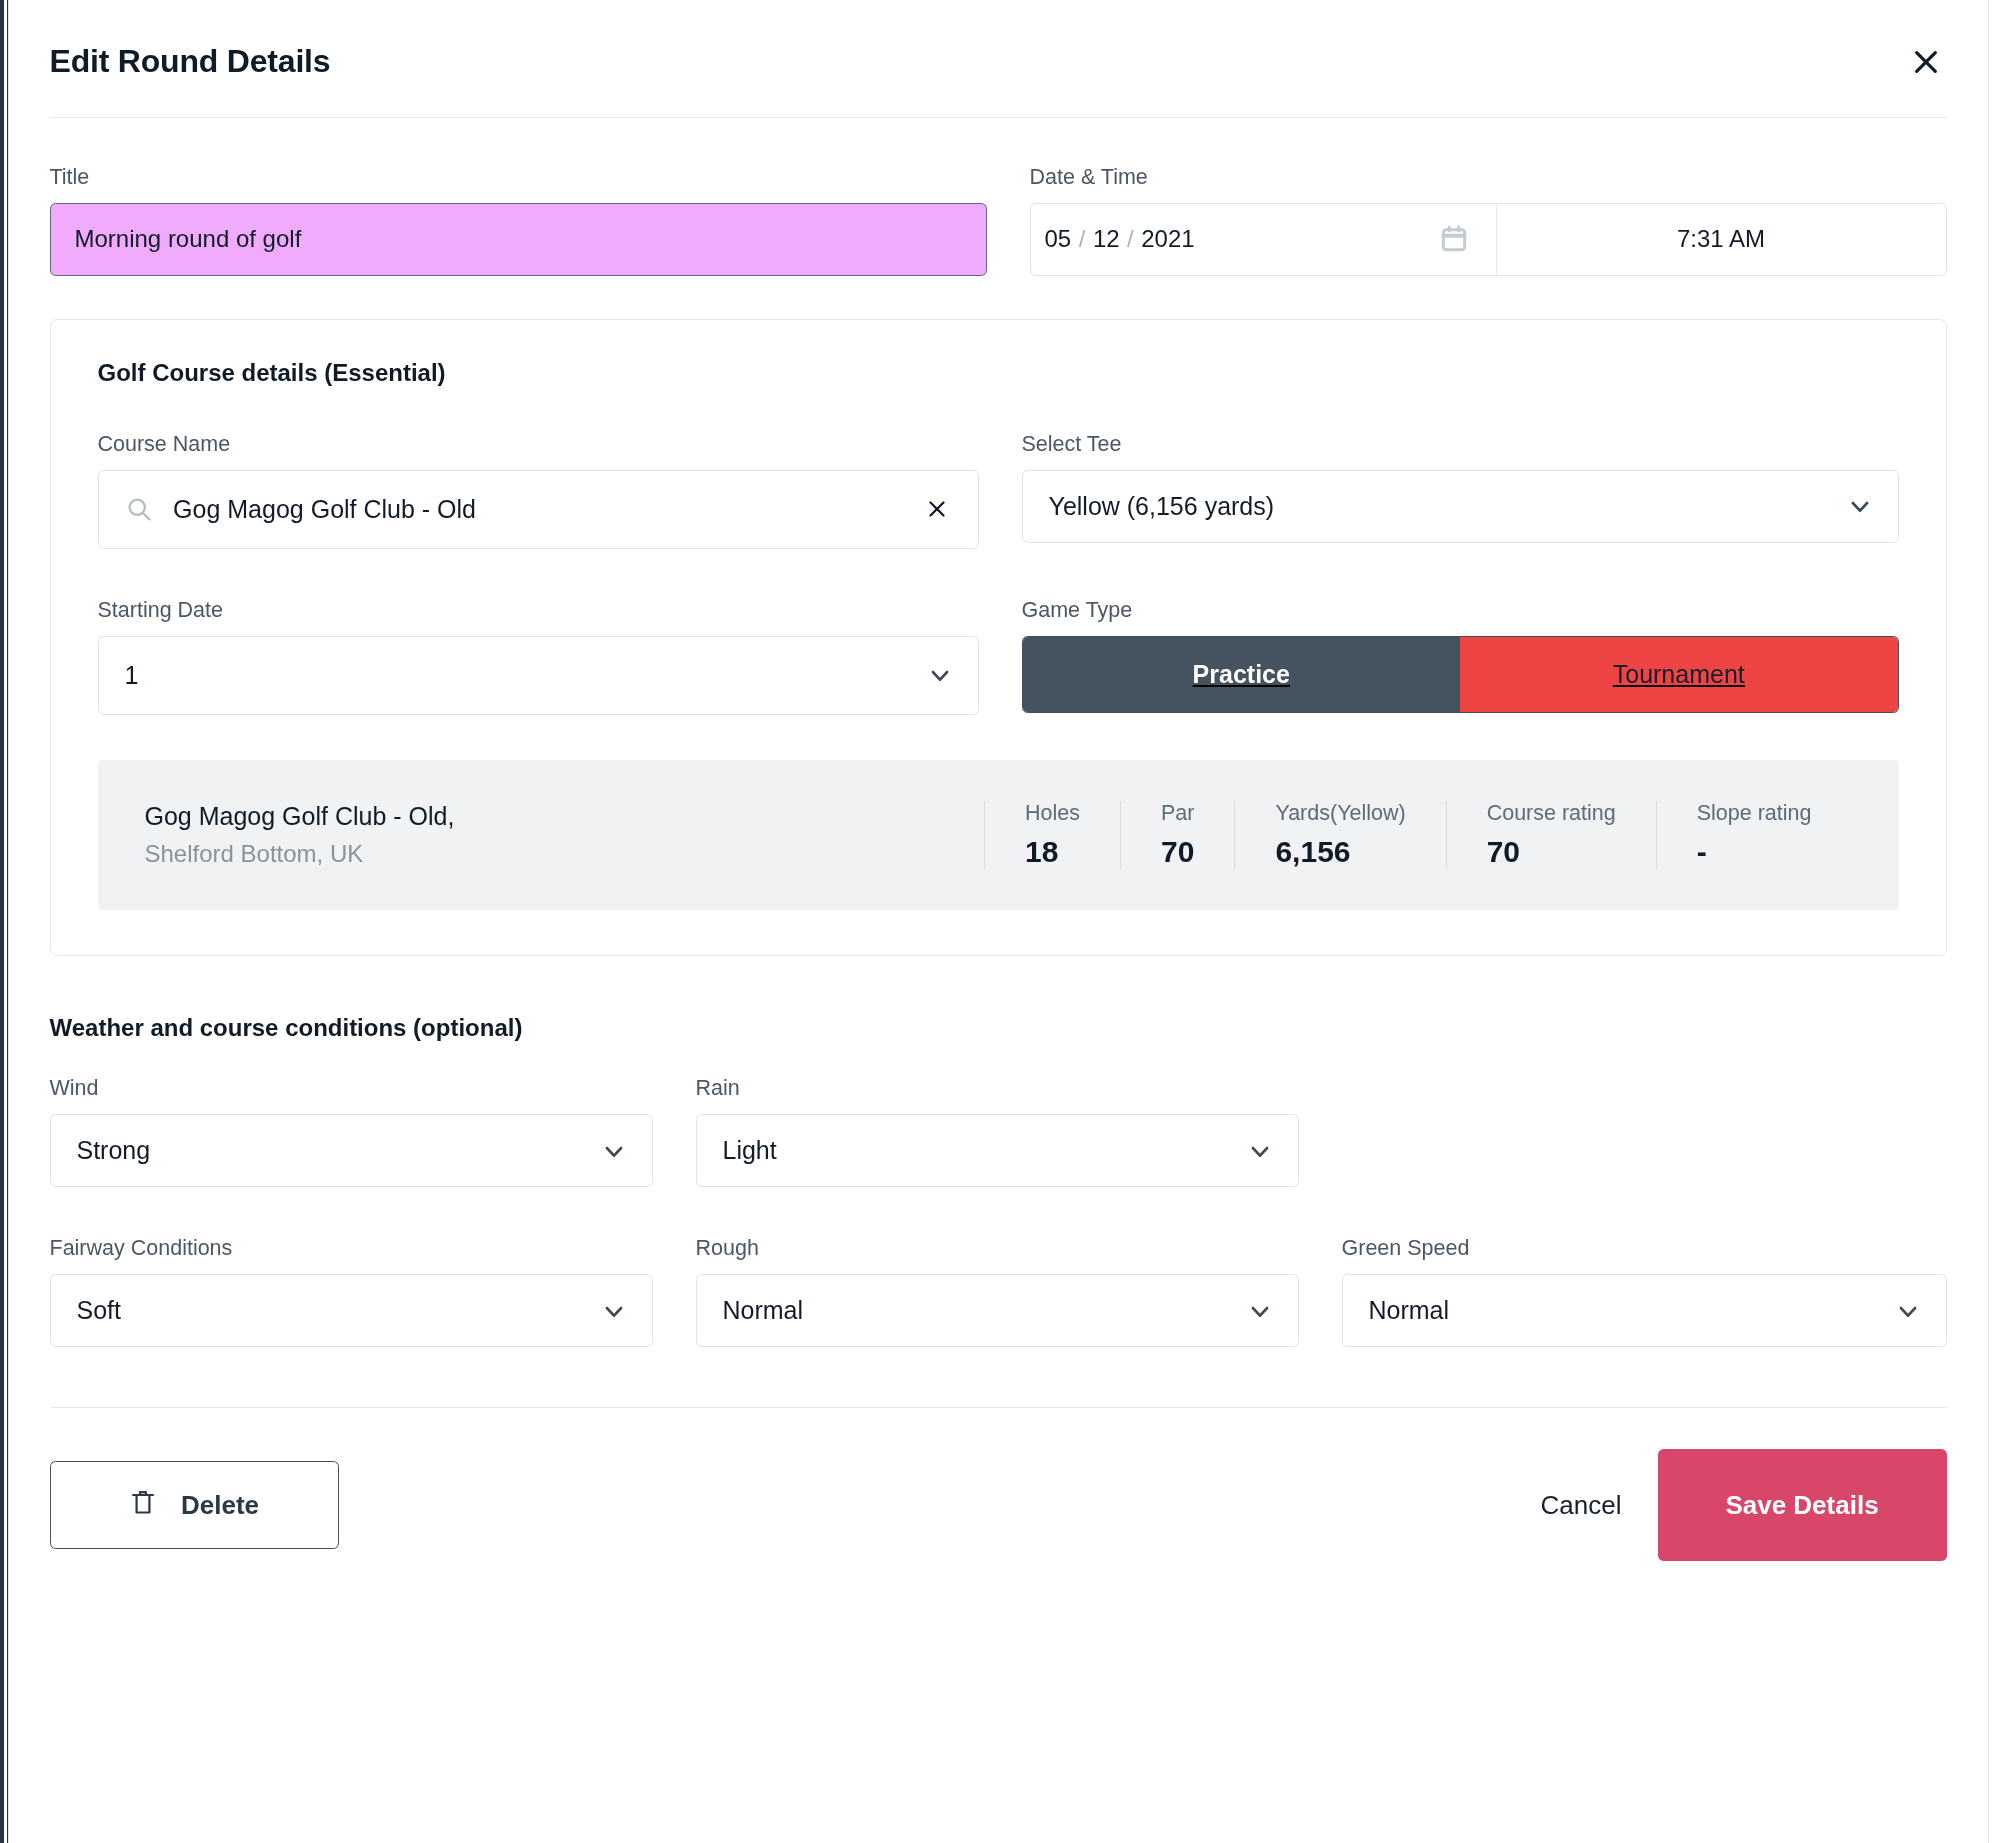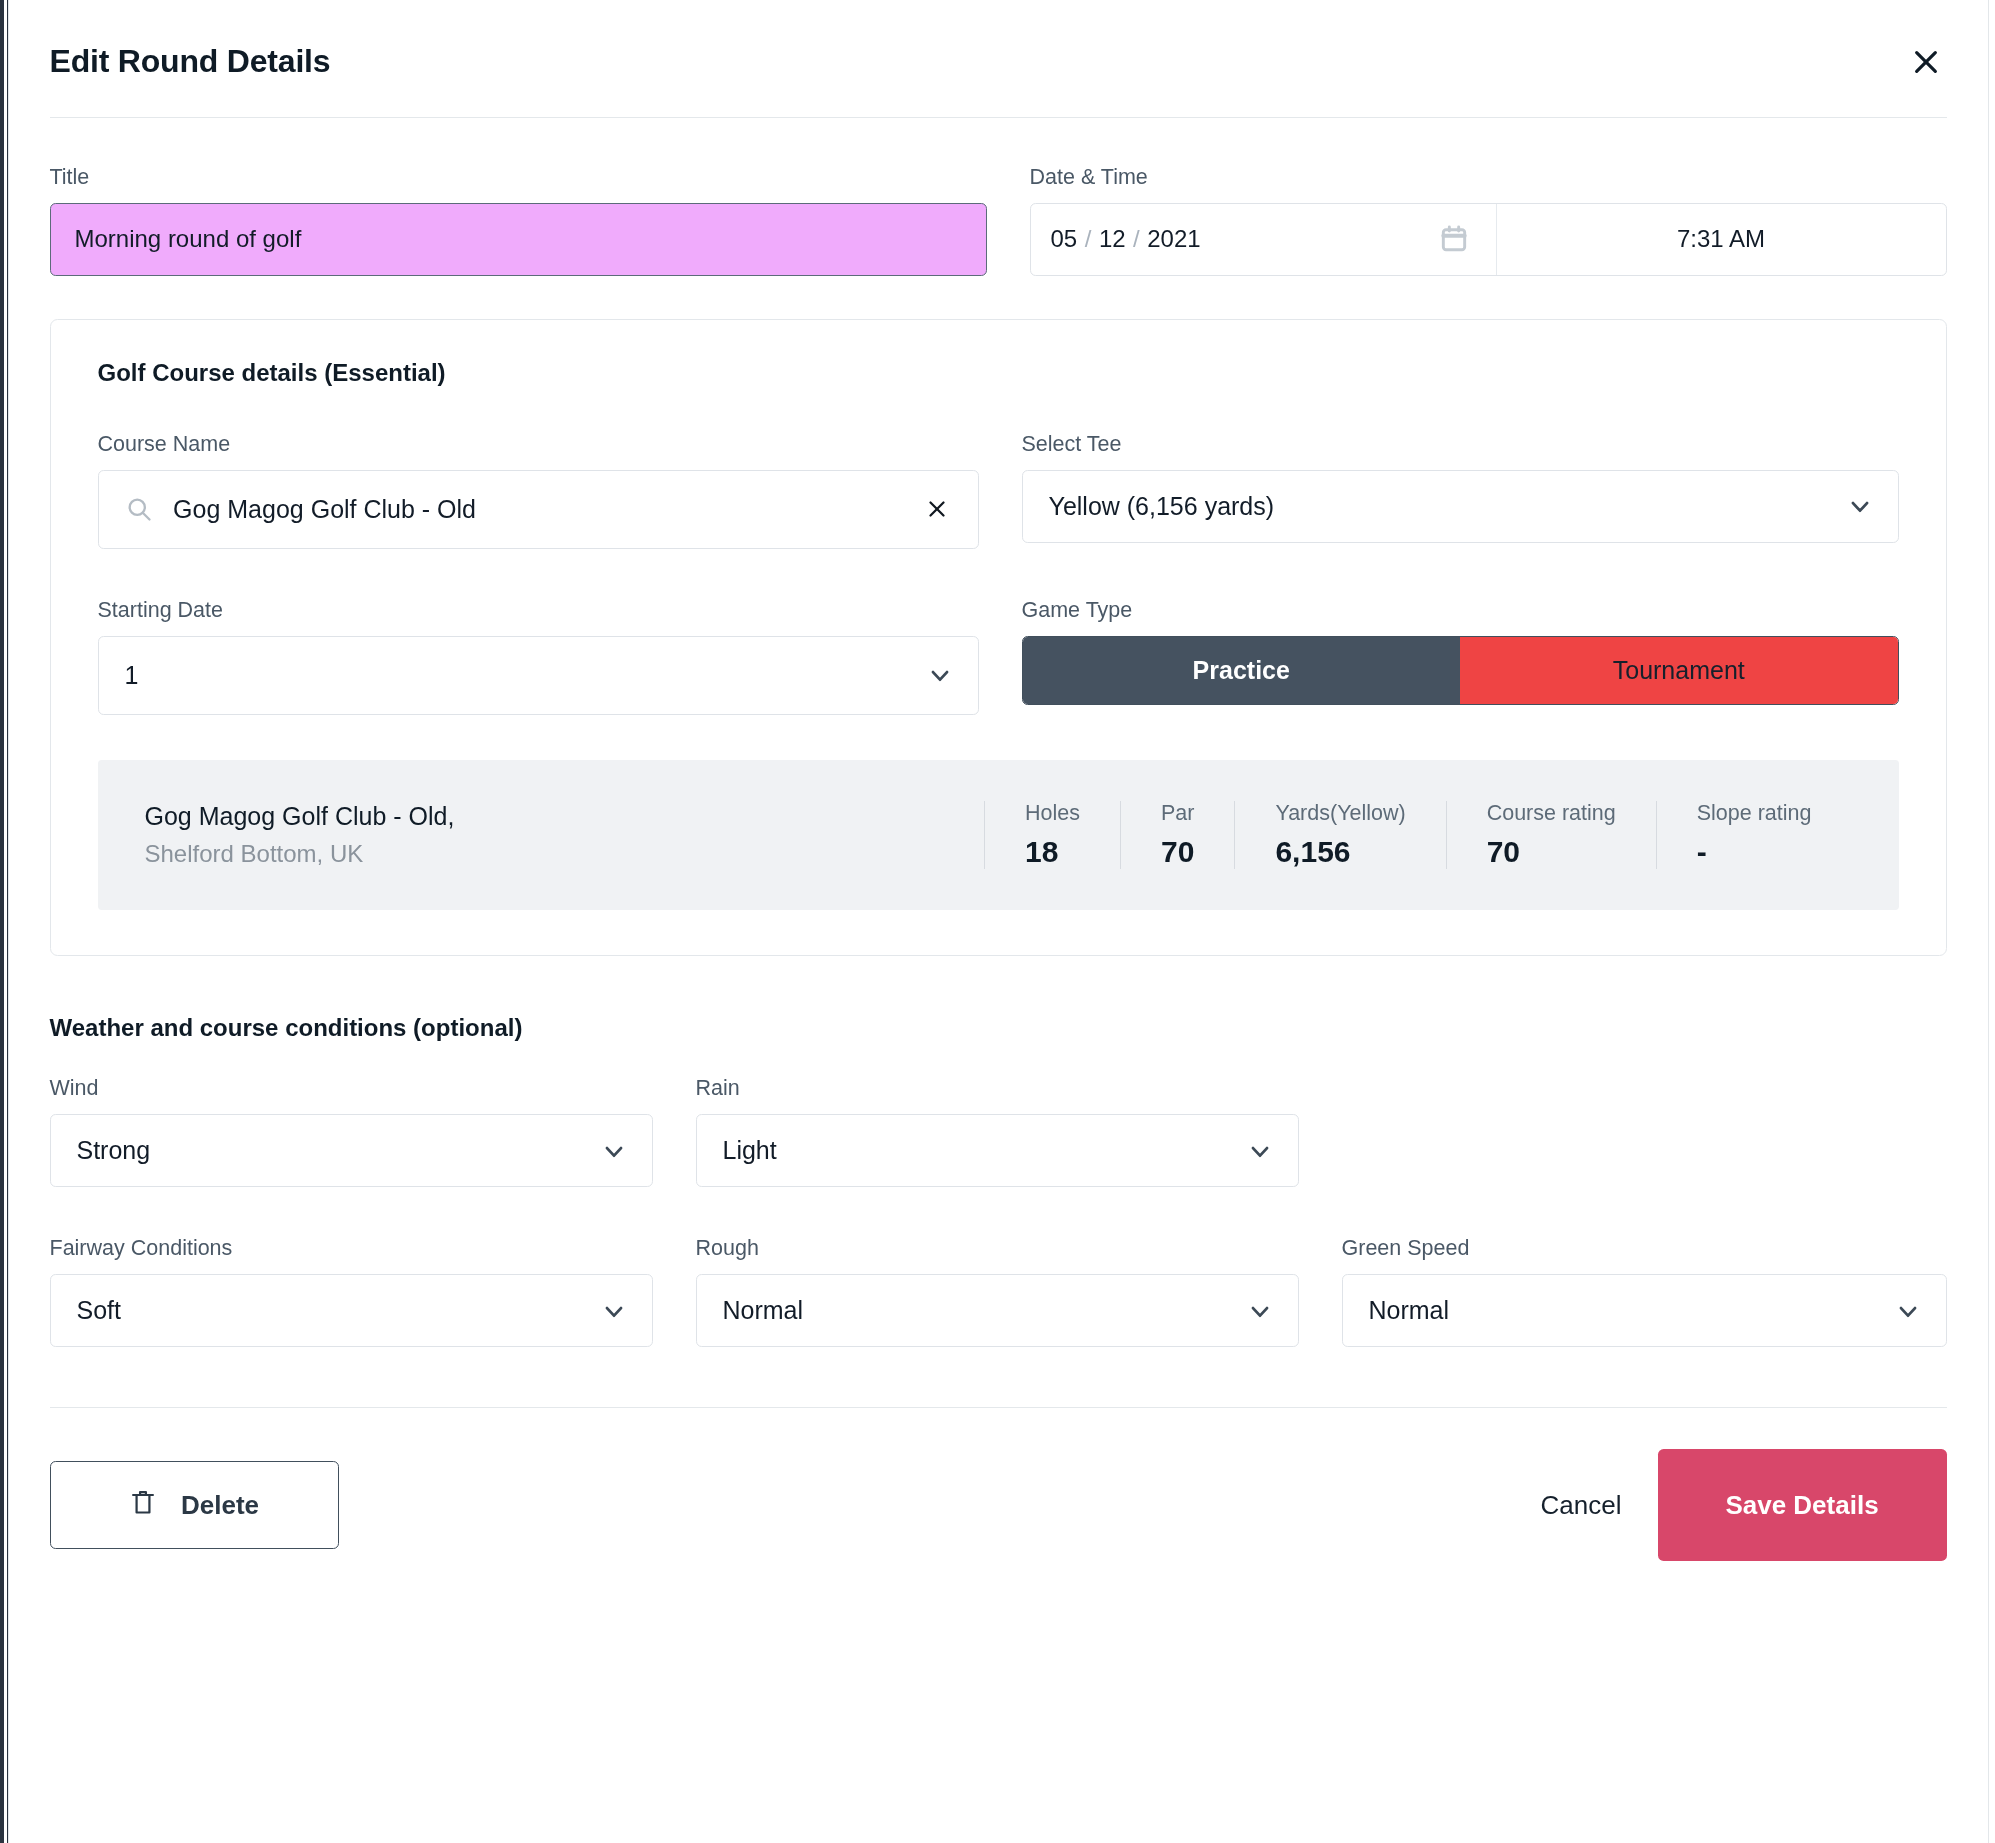--- a/index.html
+++ b/index.html
@@ -110,21 +110,21 @@
     display: flex;
     height: 73px;
     border: 0.9px solid #dfe3e8;
     border-radius: 5.6px;
     overflow: hidden;
   }
   .date-part {
     width: 466px;
     display: flex;
     align-items: center;
-    padding: 0 20px;
+    padding: 0 14px;
     border-right: 0.9px solid #e6eaee;
     position: relative;
   }
   .date-seg {
     font-size: 24px;
     color: #121c28;
   }
   .date-sep {
     font-size: 24px;
     color: #aab3bd;
@@ -206,24 +206,25 @@
     flex: 1;
   }
   .chev {
     display: flex;
     align-items: center;
   }
 
   
   .segmented {
     display: flex;
-    height: 69px;
+    height: 77px;
     border: 0.9px solid #414f5c;
     border-radius: 5.6px;
     overflow: hidden;
+    text-decoration: underline;
   }
   .seg {
     flex: 1;
     display: flex;
     align-items: center;
     justify-content: center;
     font-size: 25px;
     cursor: pointer;
     background: #ef4444;
     color: #15202c;

